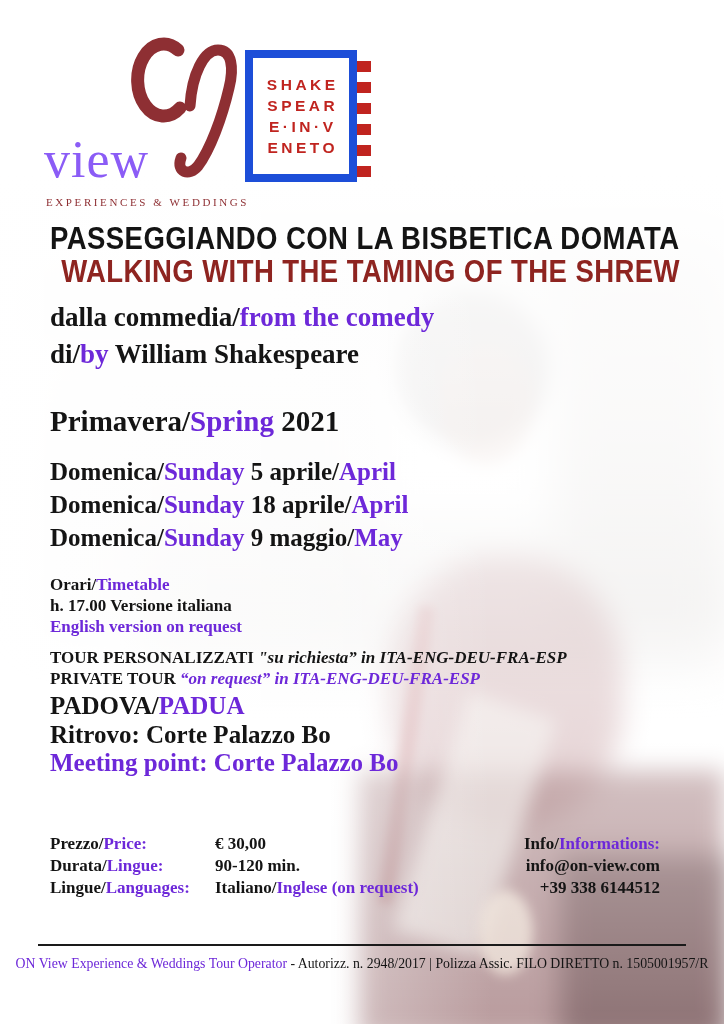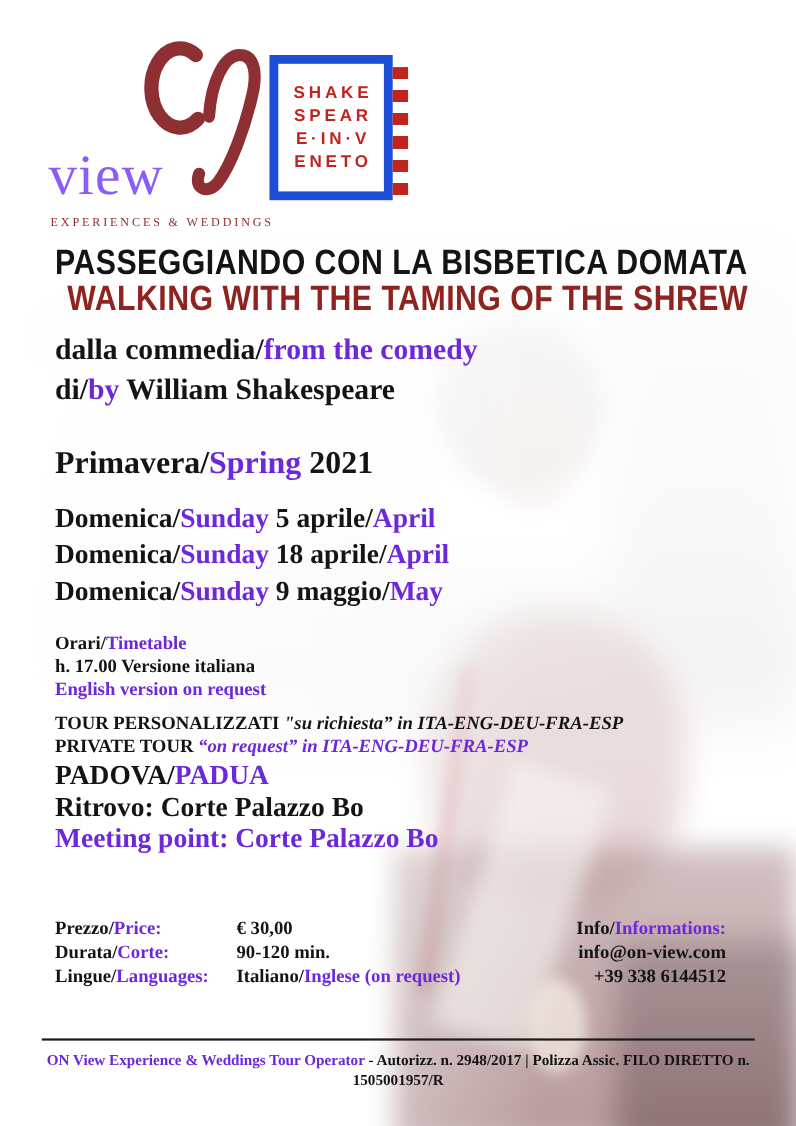--- a/index.html
+++ b/index.html
@@ -65,21 +65,21 @@
   .timetable{left:50px;top:574px;font-weight:700;font-size:17px;line-height:21px;}
   .tours{left:50px;top:647px;font-weight:700;font-size:17px;line-height:21px;}
   .location{left:50px;top:692px;font-weight:700;font-size:25px;line-height:28.5px;}
   .details{left:50px;top:833px;font-weight:700;font-size:17px;line-height:22px;}
   .detail-row{display:flex;align-items:flex-end;}
   .detail-label{width:165px;}
   .contact{right:64px;top:833px;font-weight:700;font-size:17px;line-height:22px;text-align:right;}
 
   
   .footer-rule{left:38px;top:944px;width:648px;height:2px;background:#1a1a1a;}
-  .footer-text{left:0;top:955px;width:724px;text-align:center;font-weight:700;font-size:13.8px;line-height:18px;}
+  .footer-text{left:0;top:955px;width:724px;text-align:center;font-weight:400;font-size:13.8px;line-height:18px;}
 </style>
 </head>
 <body>
 
 <div class="poster">
 
   <div class="bg-scene">
     <div class="bg-wall-top"></div>
     <div class="bg-wall-right"></div>
     <div class="bg-wall-left"></div>
@@ -152,21 +152,21 @@
       <div class="seg"><span>Ritrovo: Corte Palazzo Bo</span></div>
       <div class="seg"><span class="red">Meeting point: Corte Palazzo Bo</span></div>
     </div>
 
     <div class="abs details">
       <div class="detail-row">
         <div class="detail-label seg"><span>Prezzo/</span><span class="red">Price:</span></div>
         <div class="seg"><span>€ 30,00</span></div>
       </div>
       <div class="detail-row">
-        <div class="detail-label seg"><span>Durata/</span><span class="red">Corte:</span></div>
+        <div class="detail-label seg"><span>Durata/</span><span class="red">Lingue:</span></div>
         <div class="seg"><span>90-120 min.</span></div>
       </div>
       <div class="detail-row">
         <div class="detail-label seg"><span>Lingue/</span><span class="red">Languages:</span></div>
         <div class="seg"><span>Italiano/</span><span class="red">Inglese (on request)</span></div>
       </div>
     </div>
 
     <div class="abs contact">
       <div class="seg"><span>Info/</span><span class="red">Informations:</span></div>

